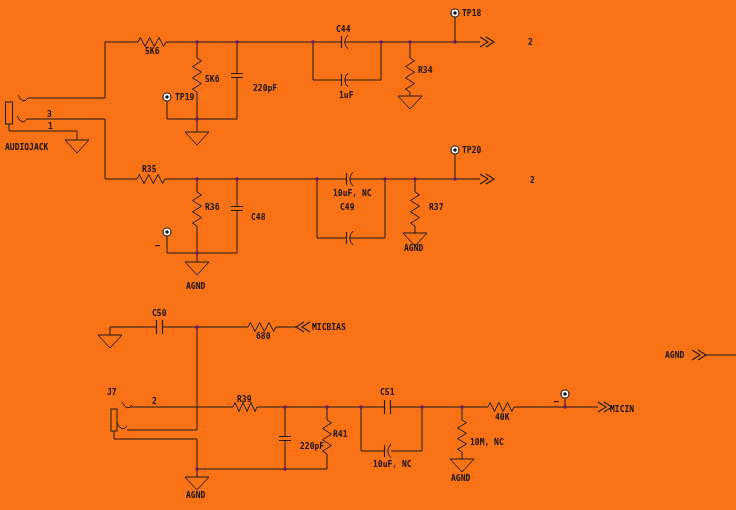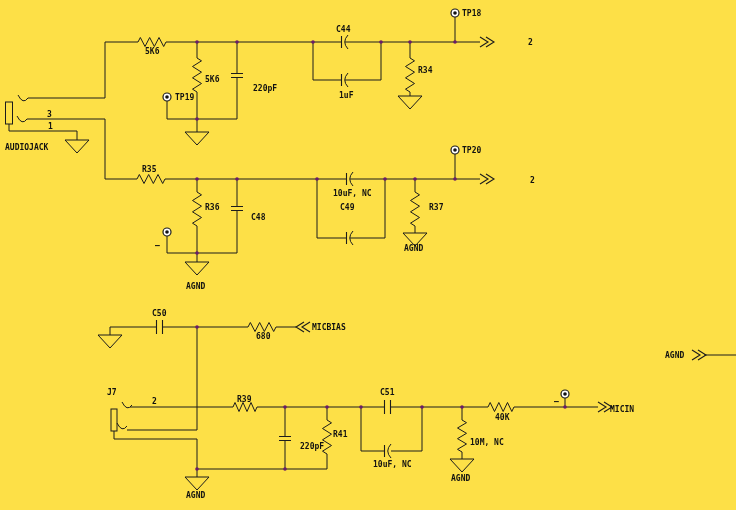--- a/index.html
+++ b/index.html
@@ -1,16 +1,16 @@
 <!DOCTYPE html>
 <html><head>
 <meta charset="utf-8">
 <style>
   html,body{margin:0;padding:0;background:#ffffff;}
-  .stage{position:relative;width:736px;height:510px;background:#fde047;overflow:hidden;}
+  .stage{position:relative;width:736px;height:510px;background:#f97316;overflow:hidden;}
   svg{position:absolute;left:0;top:0;}
   svg text{font-family:"DejaVu Sans Mono","Liberation Mono",monospace;font-size:8px;font-weight:bold;fill:#111111;letter-spacing:0px;}
   .w{stroke:#1c1c1c;stroke-width:1;fill:none;}
   .w2{stroke:#1c1c1c;stroke-width:1.1;fill:none;}
   .dot{fill:#6a1b6a;stroke:none;}
   .tpin{fill:#111;stroke:none;}
   .tpout{fill:#fff;stroke:#1c1c1c;stroke-width:1.2;}
 </style>
 </head>
 <body>

